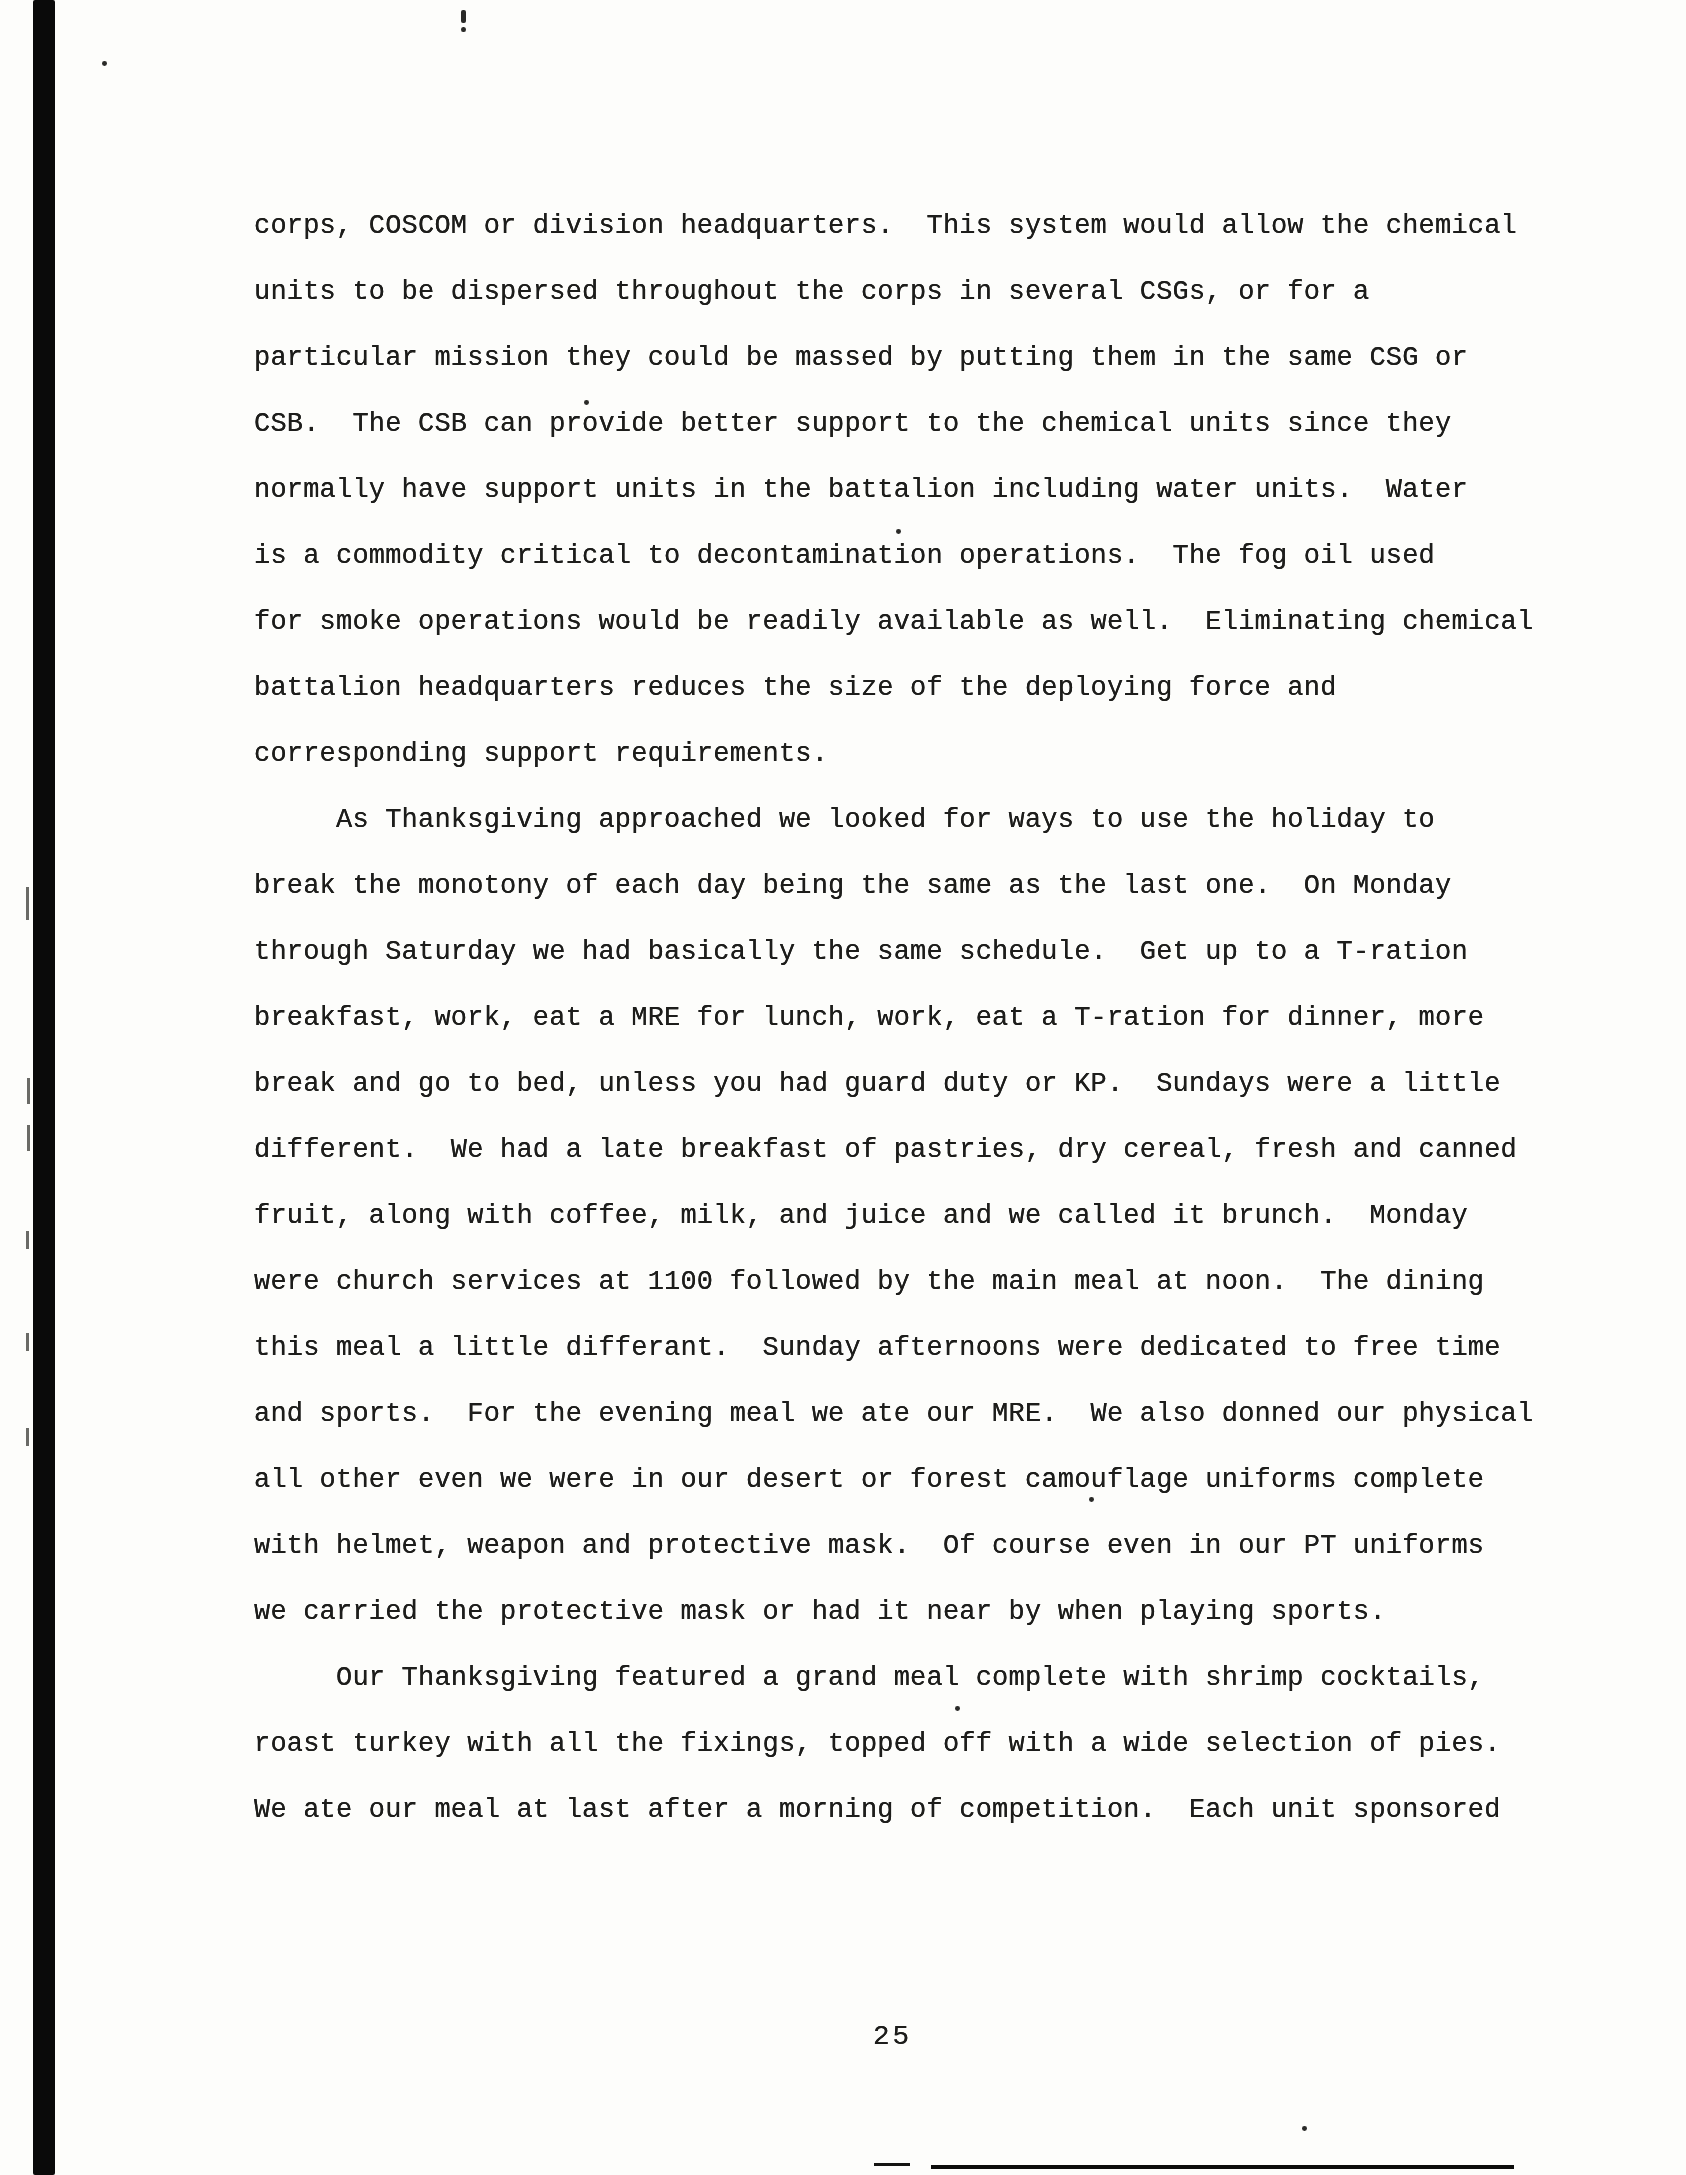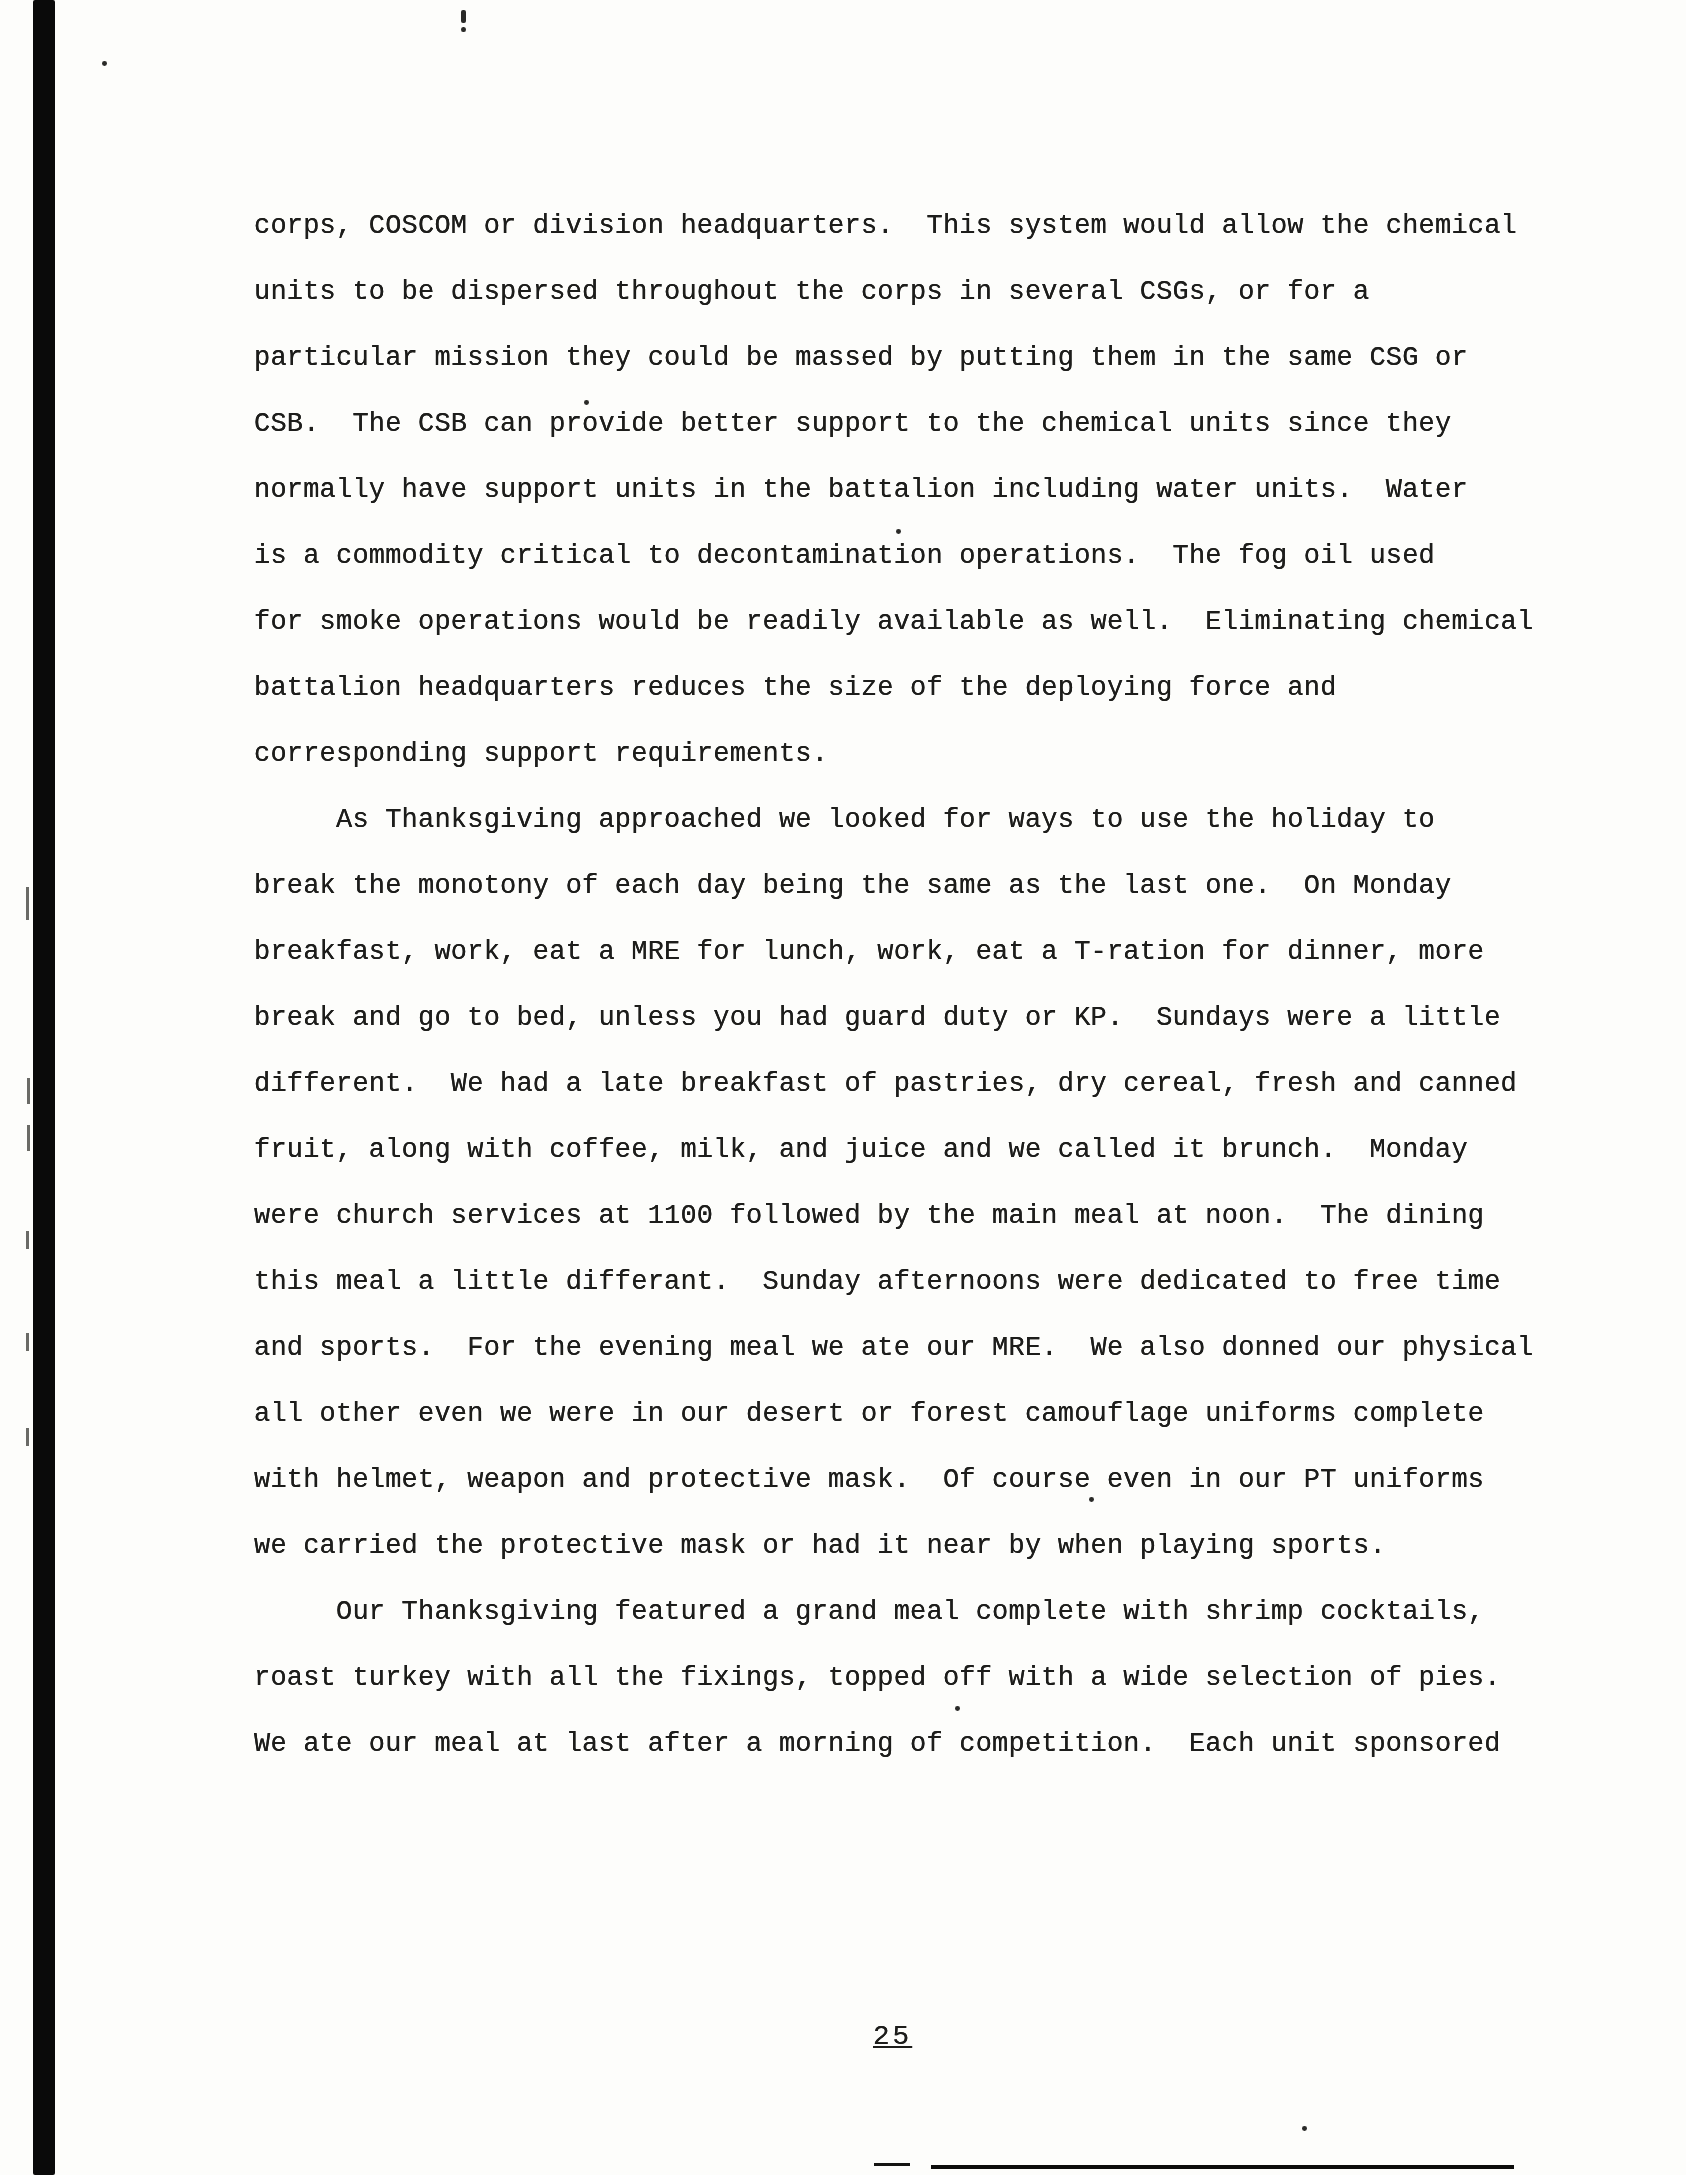--- a/index.html
+++ b/index.html
@@ -40,21 +40,20 @@
     letter-spacing: 0.2px;
     text-shadow: 0 0 0.6px currentColor;
   }
   .page-number {
     position: absolute;
     left: 873px;
     top: 2021px;
     font-size: 27.6px;
     letter-spacing: 3px;
     text-shadow: 0 0 0.6px currentColor;
-    text-decoration: underline;
   }
   
   .artifact { position: absolute; background: #2a2a28; }
   .top-mark-dash { left: 461px; top: 9.9px; width: 4.9px; height: 12.8px; border-radius: 2px; }
   .top-mark-dot  { left: 461px; top: 26.6px; width: 4.9px; height: 5.9px; border-radius: 50%; }
   .dot-1 { left: 102px;  top: 61px;   width: 4.9px; height: 4.9px; border-radius: 50%; }
   .dot-2 { left: 584px;  top: 400px;  width: 4.9px; height: 4.9px; border-radius: 50%; }
   .dot-3 { left: 896px;  top: 529px;  width: 4.9px; height: 4.9px; border-radius: 50%; }
   .dot-4 { left: 1089px; top: 1497px; width: 4.9px; height: 4.9px; border-radius: 50%; }
   .dot-5 { left: 955px;  top: 1706px; width: 4.9px; height: 4.9px; border-radius: 50%; }
@@ -106,20 +105,21 @@
     <div class="line">units to be dispersed throughout the corps in several CSGs, or for a</div>
     <div class="line">particular mission they could be massed by putting them in the same CSG or</div>
     <div class="line">CSB.  The CSB can provide better support to the chemical units since they</div>
     <div class="line">normally have support units in the battalion including water units.  Water</div>
     <div class="line">is a commodity critical to decontamination operations.  The fog oil used</div>
     <div class="line">for smoke operations would be readily available as well.  Eliminating chemical</div>
     <div class="line">battalion headquarters reduces the size of the deploying force and</div>
     <div class="line">corresponding support requirements.</div>
     <div class="line">     As Thanksgiving approached we looked for ways to use the holiday to</div>
     <div class="line">break the monotony of each day being the same as the last one.  On Monday</div>
+    <div class="line">through Saturday we had basically the same schedule.  Get up to a T-ration</div>
     <div class="line">breakfast, work, eat a MRE for lunch, work, eat a T-ration for dinner, more</div>
     <div class="line">break and go to bed, unless you had guard duty or KP.  Sundays were a little</div>
     <div class="line">different.  We had a late breakfast of pastries, dry cereal, fresh and canned</div>
     <div class="line">fruit, along with coffee, milk, and juice and we called it brunch.  Monday</div>
     <div class="line">were church services at 1100 followed by the main meal at noon.  The dining</div>
     <div class="line">this meal a little differant.  Sunday afternoons were dedicated to free time</div>
     <div class="line">and sports.  For the evening meal we ate our MRE.  We also donned our physical</div>
     <div class="line">all other even we were in our desert or forest camouflage uniforms complete</div>
     <div class="line">with helmet, weapon and protective mask.  Of course even in our PT uniforms</div>
     <div class="line">we carried the protective mask or had it near by when playing sports.</div>

